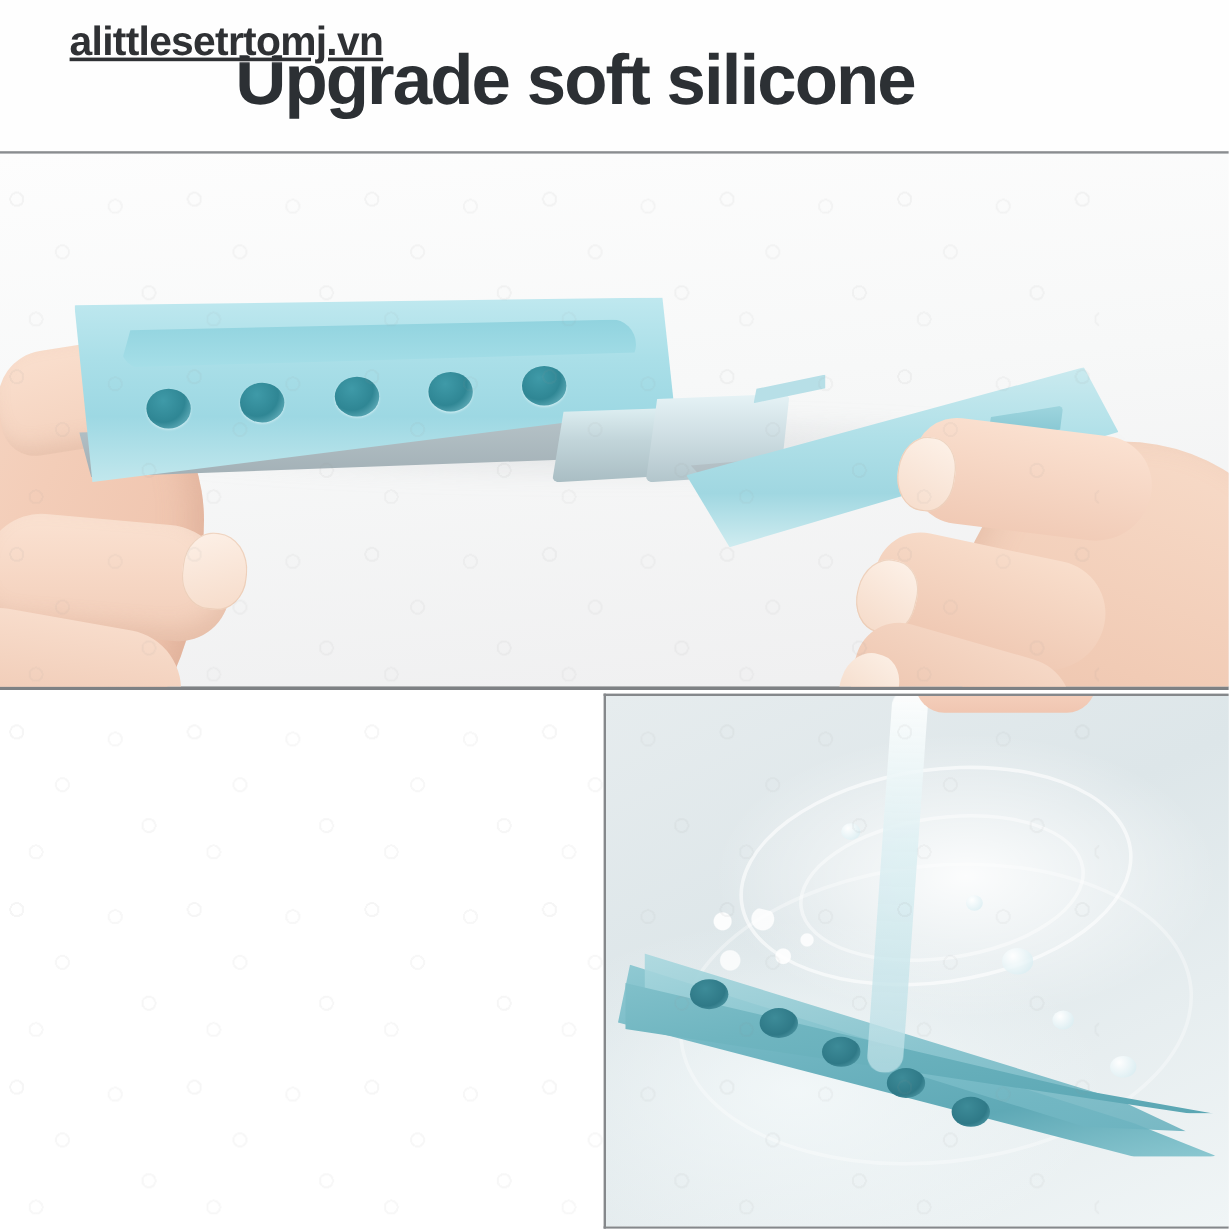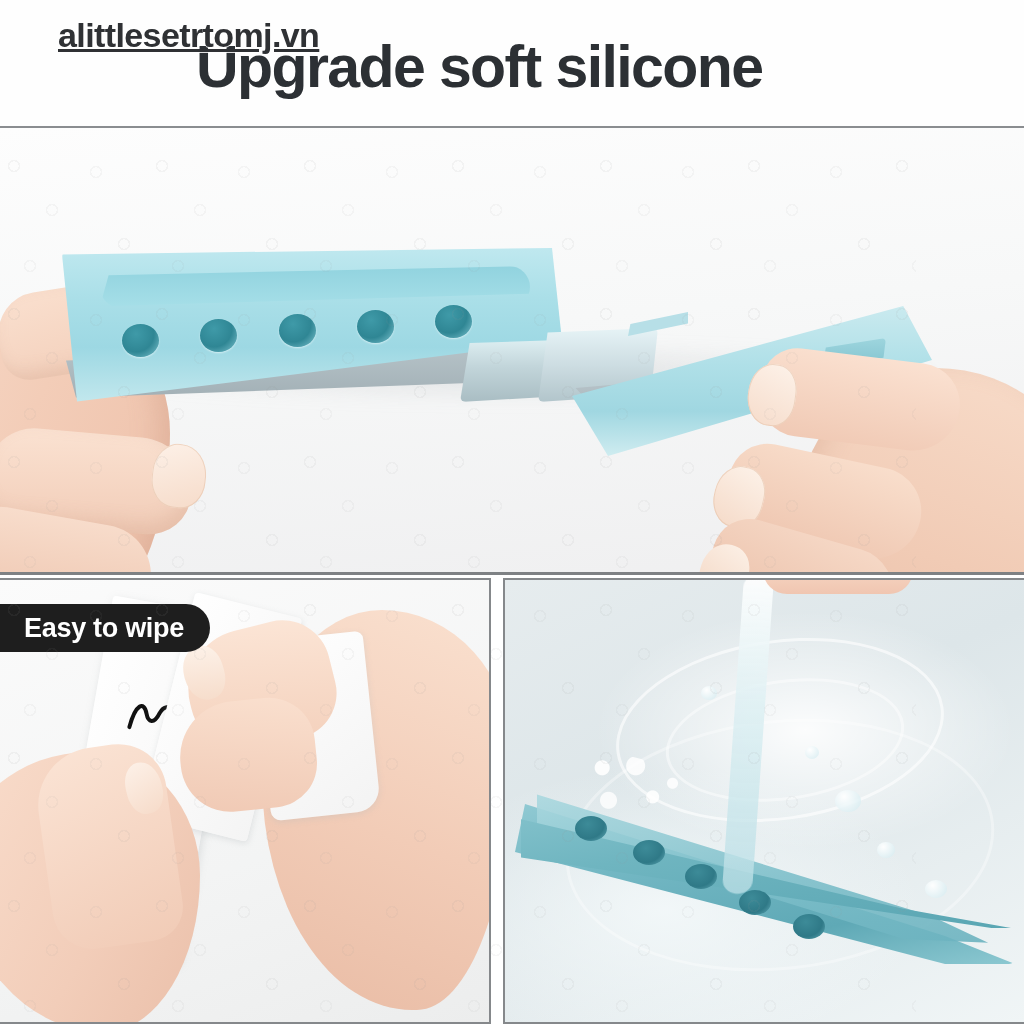--- a/index.html
+++ b/index.html
@@ -292,39 +292,20 @@
       <div class="nail-a"></div>
       <div class="f2"></div>
       <div class="nail-b"></div>
       <div class="f3"></div>
       <div class="nail-c"></div>
     </div>
   </div>
 
   <div class="bottom">
 
-    <div class="panel panel-left">
-      <div class="board"></div>
-      <svg class="squiggle" viewBox="0 0 46 34">
-        <path d="M3 30 C6 6, 14 2, 18 14 C21 23, 27 24, 31 12 C34 4, 40 3, 43 8" fill="none" stroke="#111" stroke-width="4" stroke-linecap="round"></path>
-      </svg>
-      <div class="wipe-strip"></div>
-      <div class="lh-bottom"></div>
-      <div class="lh-bottom-f"></div>
-      <div class="lh-nail"></div>
-      <div class="rh-main"></div>
-      <div class="tissue"></div>
-      <div class="rh-f1"></div>
-      <div class="rh-nail"></div>
-      <div class="rh-f2"></div>
-
-      <div class="badge badge-left">
-        <span>Easy to wipe</span>
-      </div>
-    </div>
 
     <div class="panel panel-right">
       <div class="water-bg"></div>
       <div class="ripple rp1"></div>
       <div class="ripple rp2"></div>
       <div class="ripple rp3"></div>
 
       <div class="squeegee">
         <div class="sq-plank"></div>
         <div class="sq-rail"></div>

